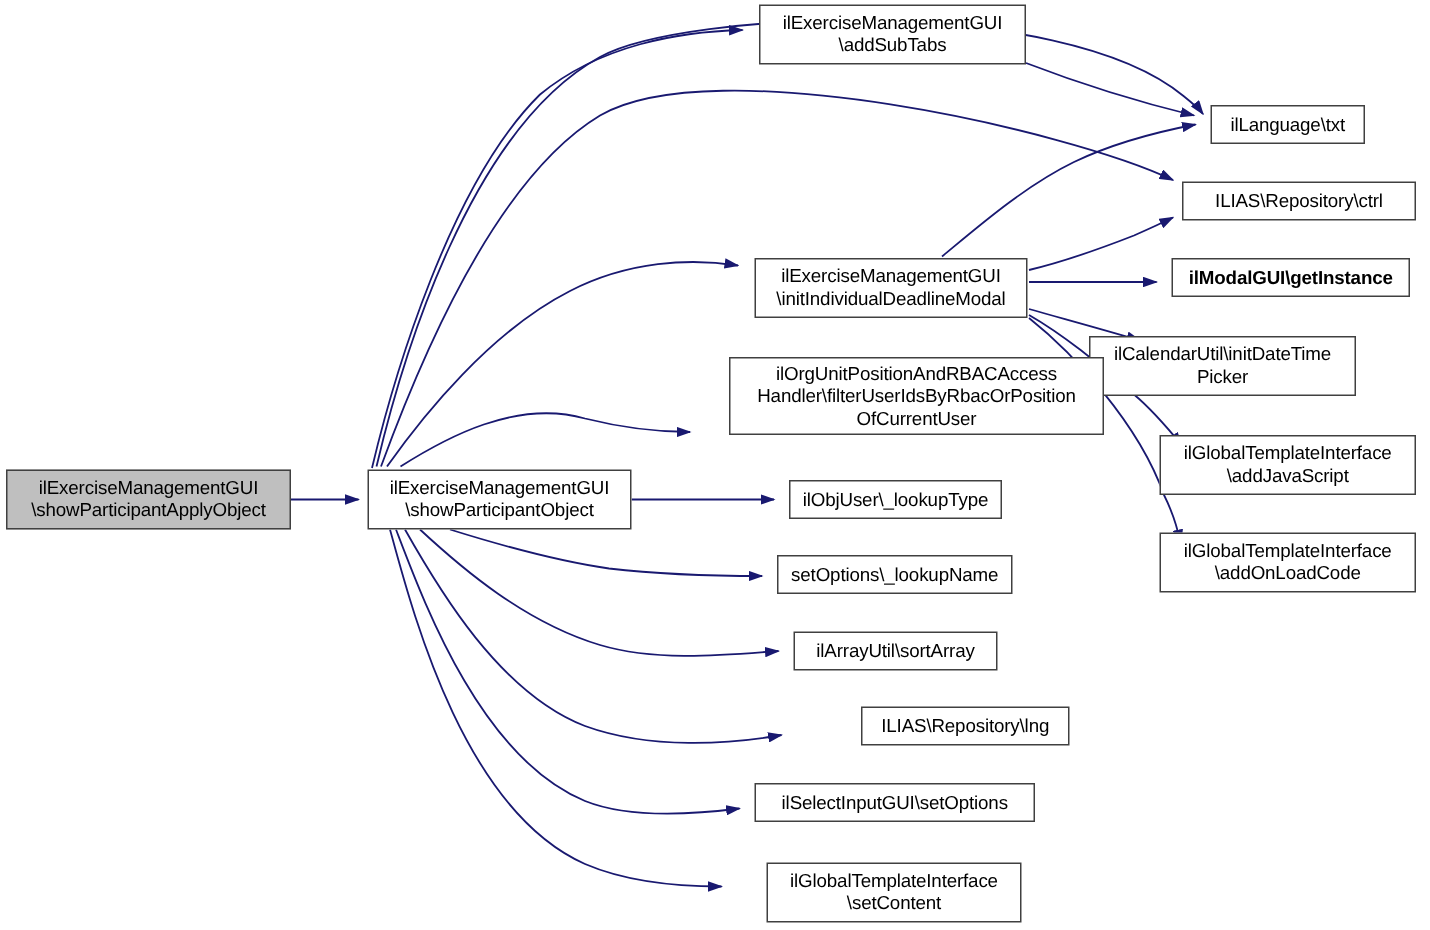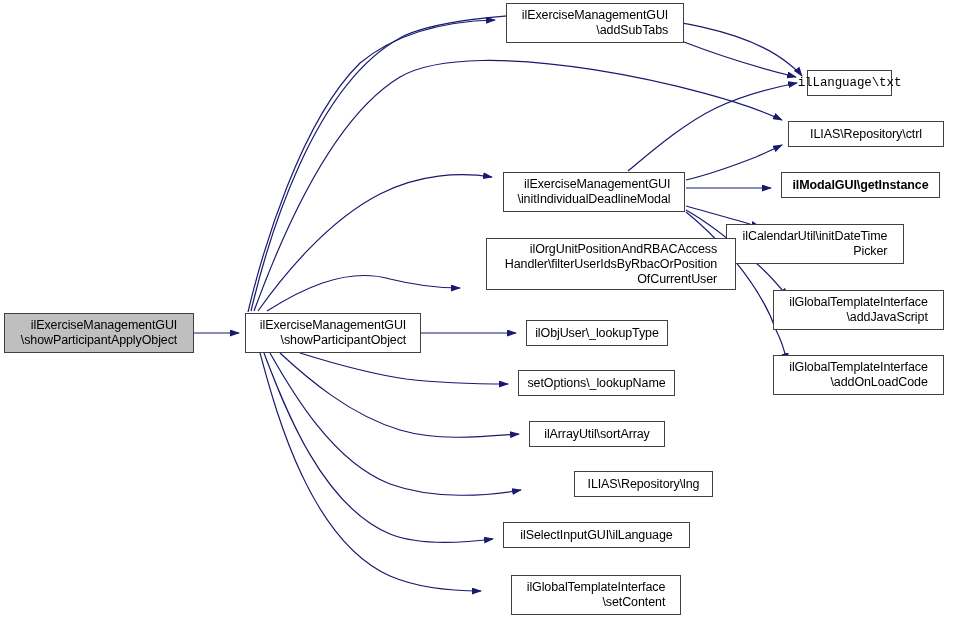--- a/index.html
+++ b/index.html
@@ -38,21 +38,20 @@
     white-space: pre-line;
     z-index: 5;
   }
   .graph-node.highlighted {
     background: #bfbfbf;
   }
   .node-label {
     display: block;
     padding: 0 3px;
     white-space: pre-line;
-    text-align: right;
   }
 </style>
 </head>
 <body>
 
 <div id="canvas">
 
   <svg id="edge-layer" viewBox="0 0 953 620" xmlns="http://www.w3.org/2000/svg">
     <defs>
       <marker id="arrowhead" markerWidth="10" markerHeight="7" refX="9" refY="3.5" orient="auto" markerUnits="userSpaceOnUse">
@@ -82,36 +81,36 @@
       </g>
   </svg>
 
   <div id="nodes-group">
       <div class="graph-node highlighted" style="left: 4px; top: 313px; width: 190px; height: 40px;"><span class="node-label">ilExerciseManagementGUI
 \showParticipantApplyObject</span></div>
       <div class="graph-node" style="left: 245px; top: 313px; width: 176px; height: 40px;"><span class="node-label">ilExerciseManagementGUI
 \showParticipantObject</span></div>
       <div class="graph-node" style="left: 506px; top: 3px; width: 178px; height: 40px;"><span class="node-label">ilExerciseManagementGUI
 \addSubTabs</span></div>
-      <div class="graph-node" style="left: 807px; top: 70px; width: 85px; height: 26px; font-family: Liberation Mono, monospace;"><span class="node-label">ilLanguage\txt</span></div>
+      <div class="graph-node" style="left: 807px; top: 70px; width: 103px; height: 26px;"><span class="node-label">ilLanguage\txt</span></div>
       <div class="graph-node" style="left: 788px; top: 121px; width: 156px; height: 26px;"><span class="node-label">ILIAS\Repository\ctrl</span></div>
       <div class="graph-node" style="left: 503px; top: 172px; width: 182px; height: 40px;"><span class="node-label">ilExerciseManagementGUI
 \initIndividualDeadlineModal</span></div>
       <div class="graph-node" style="left: 781px; top: 172px; width: 159px; height: 26px; font-weight: bold;"><span class="node-label">ilModalGUI\getInstance</span></div>
       <div class="graph-node" style="left: 726px; top: 224px; width: 178px; height: 40px;"><span class="node-label">ilCalendarUtil\initDateTime
 Picker</span></div>
       <div class="graph-node" style="left: 486px; top: 238px; width: 250px; height: 52px;"><span class="node-label">ilOrgUnitPositionAndRBACAccess
 Handler\filterUserIdsByRbacOrPosition
 OfCurrentUser</span></div>
       <div class="graph-node" style="left: 773px; top: 290px; width: 171px; height: 40px;"><span class="node-label">ilGlobalTemplateInterface
 \addJavaScript</span></div>
       <div class="graph-node" style="left: 526px; top: 320px; width: 142px; height: 26px;"><span class="node-label">ilObjUser\_lookupType</span></div>
       <div class="graph-node" style="left: 773px; top: 355px; width: 171px; height: 40px;"><span class="node-label">ilGlobalTemplateInterface
 \addOnLoadCode</span></div>
       <div class="graph-node" style="left: 518px; top: 370px; width: 157px; height: 26px;"><span class="node-label">setOptions\_lookupName</span></div>
       <div class="graph-node" style="left: 529px; top: 421px; width: 136px; height: 26px;"><span class="node-label">ilArrayUtil\sortArray</span></div>
       <div class="graph-node" style="left: 530px; top: 471px; width: 139px; height: 26px; margin-left: 44px;"><span class="node-label">ILIAS\Repository\lng</span></div>
-      <div class="graph-node" style="left: 503px; top: 522px; width: 187px; height: 26px;"><span class="node-label">ilSelectInputGUI\ilLanguage</span></div>
+      <div class="graph-node" style="left: 503px; top: 522px; width: 187px; height: 26px;"><span class="node-label">ilSelectInputGUI\setOptions</span></div>
       <div class="graph-node" style="left: 511px; top: 575px; width: 170px; height: 40px;"><span class="node-label">ilGlobalTemplateInterface
 \setContent</span></div>
     </div>
 
 </div>
 
 </body></html>

